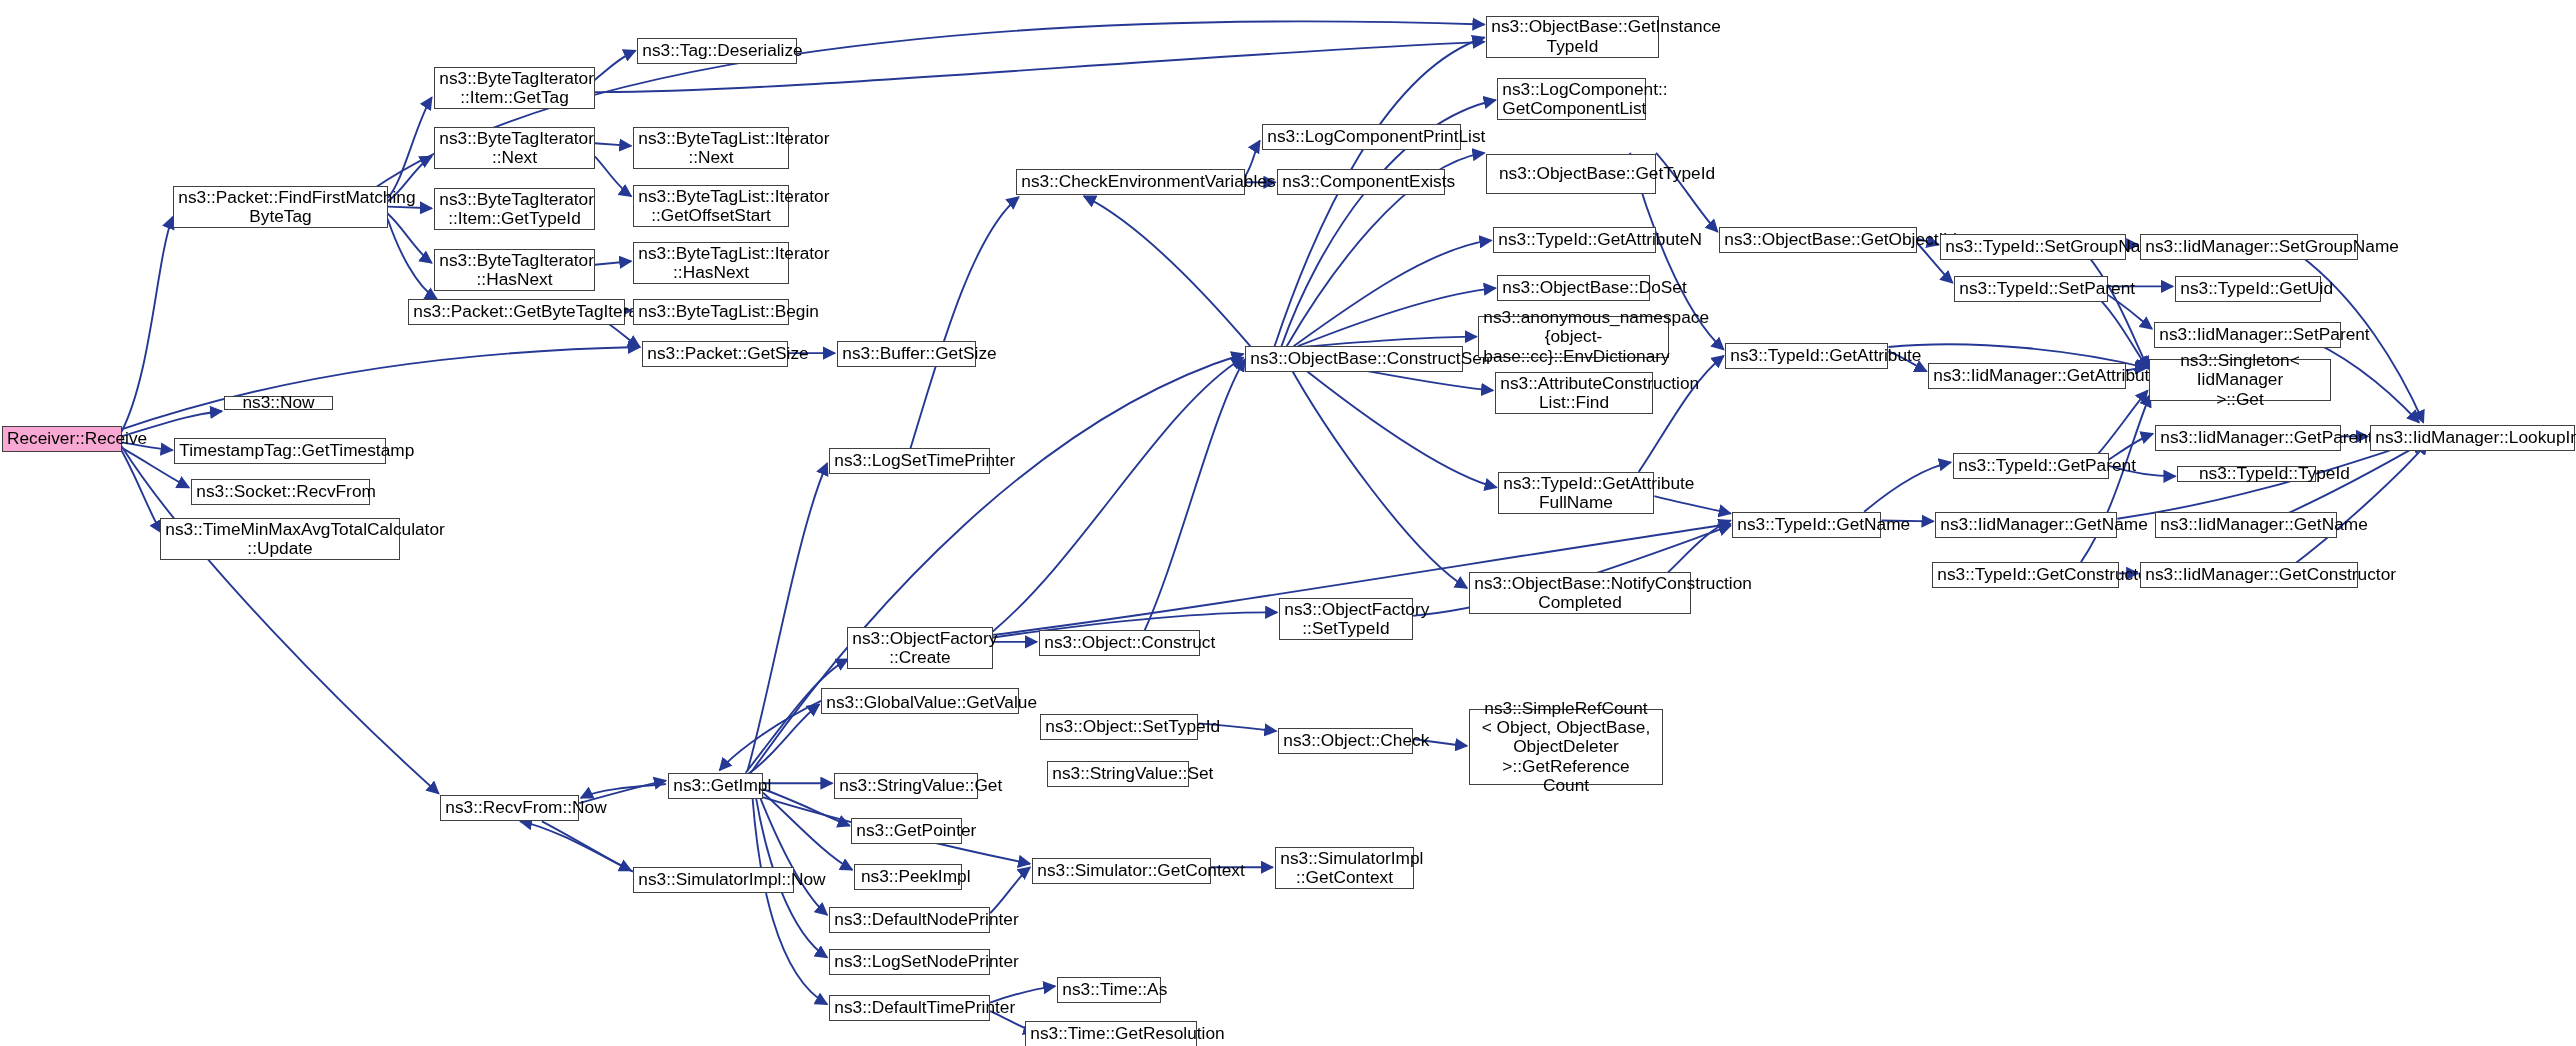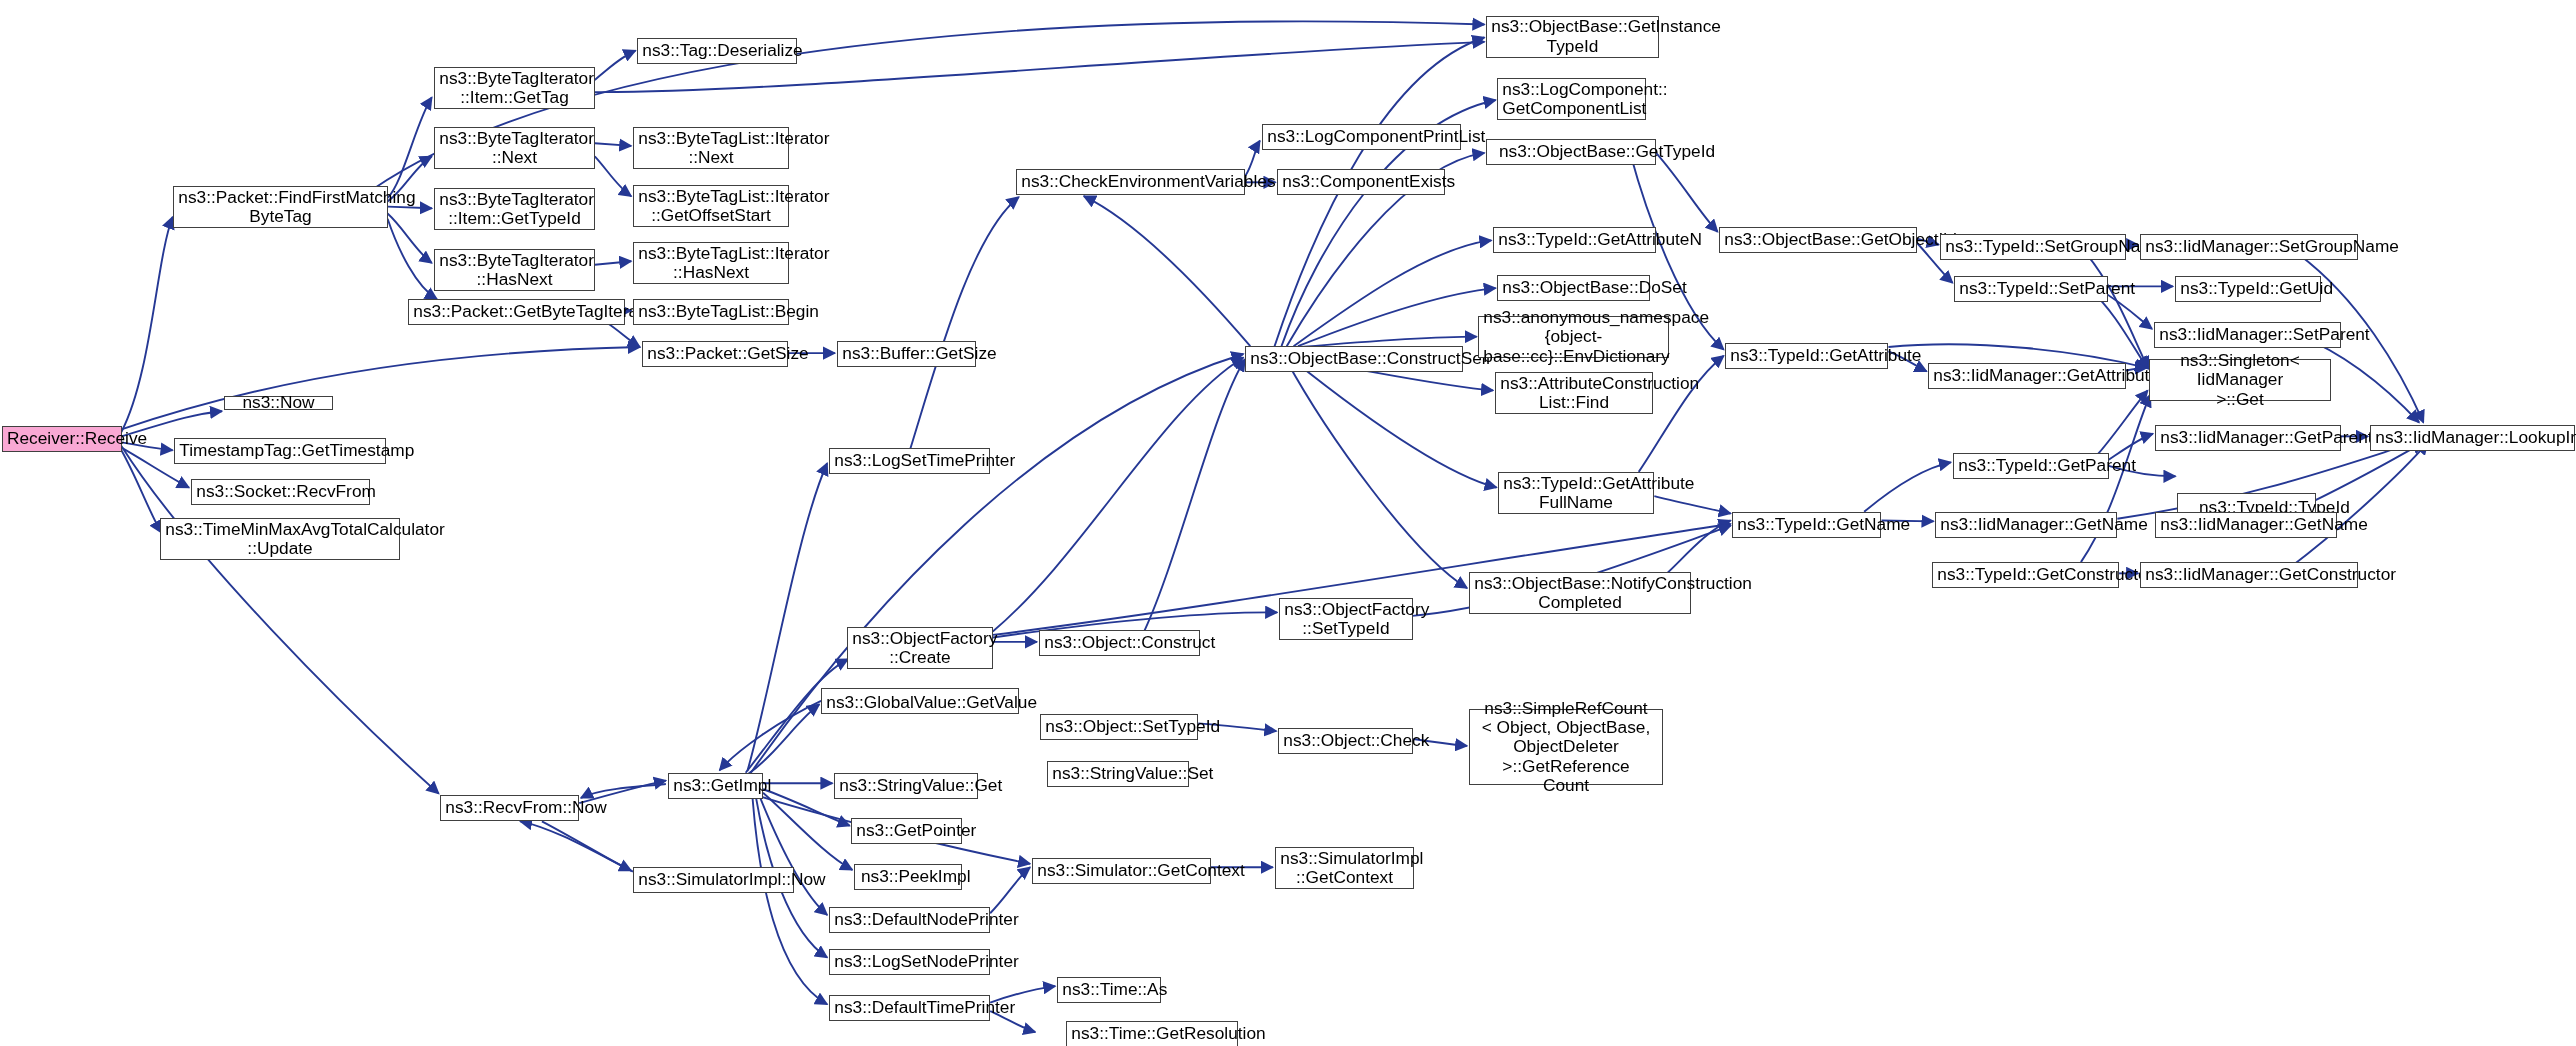--- a/index.html
+++ b/index.html
@@ -145,21 +145,21 @@
       <div class="node" style="left: 837px; top: 341px; width: 139px; height: 26px; border-color: rgb(64, 64, 64);"><span>ns3::Buffer::GetSize</span></div>
       <div class="node" style="left: 1016px; top: 169px; width: 229px; height: 26px; border-color: rgb(64, 64, 64);"><span>ns3::CheckEnvironmentVariables</span></div>
       <div class="node" style="left: 1262px; top: 124px; width: 199px; height: 26px; border-color: rgb(64, 64, 64);"><span>ns3::LogComponentPrintList</span></div>
       <div class="node" style="left: 1277px; top: 169px; width: 168px; height: 26px; border-color: rgb(64, 64, 64);"><span>ns3::ComponentExists</span></div>
       <div class="node" style="left: 829px; top: 448px; width: 161px; height: 26px; border-color: rgb(64, 64, 64);"><span>ns3::LogSetTimePrinter</span></div>
       <div class="node" style="left: 1245px; top: 346px; width: 218px; height: 26px; border-color: rgb(64, 64, 64);"><span>ns3::ObjectBase::ConstructSelf</span></div>
       <div class="node" style="left: 1486px; top: 15.6px; width: 173px; height: 42px; border-color: rgb(64, 64, 64);"><span>ns3::ObjectBase::GetInstance
 TypeId</span></div>
       <div class="node" style="left: 1497px; top: 78px; width: 149px; height: 42px; border-color: rgb(64, 64, 64);"><span>ns3::LogComponent::
 GetComponentList</span></div>
-      <div class="node" style="left: 1486px; top: 139px; width: 170px; height: 26px; border-color: rgb(64, 64, 64); padding-left: 12px;"><span>ns3::ObjectBase::GetTypeId</span></div>
+      <div class="node" style="left: 1486px; top: 154px; width: 170px; height: 40px; border-color: rgb(64, 64, 64); padding-left: 12px;"><span>ns3::ObjectBase::GetTypeId</span></div>
       <div class="node" style="left: 1493px; top: 227px; width: 163px; height: 26px; border-color: rgb(64, 64, 64);"><span>ns3::TypeId::GetAttributeN</span></div>
       <div class="node" style="left: 1497px; top: 275px; width: 153px; height: 26px; border-color: rgb(64, 64, 64);"><span>ns3::ObjectBase::DoSet</span></div>
       <div class="node" style="left: 1478px; top: 316px; width: 191px; height: 42px; border-color: rgb(64, 64, 64);"><span>ns3::anonymous_namespace
 {object-base::cc}::EnvDictionary</span></div>
       <div class="node" style="left: 1495px; top: 372px; width: 158px; height: 42px; border-color: rgb(64, 64, 64);"><span>ns3::AttributeConstruction
 List::Find</span></div>
       <div class="node" style="left: 1498px; top: 472px; width: 156px; height: 42px; border-color: rgb(64, 64, 64);"><span>ns3::TypeId::GetAttribute
 FullName</span></div>
       <div class="node" style="left: 1469px; top: 572px; width: 222px; height: 42px; border-color: rgb(64, 64, 64);"><span>ns3::ObjectBase::NotifyConstruction
 Completed</span></div>
@@ -171,21 +171,21 @@
       <div class="node" style="left: 1928px; top: 363px; width: 198px; height: 26px; border-color: rgb(64, 64, 64);"><span>ns3::IidManager::GetAttributeN</span></div>
       <div class="node" style="left: 1953px; top: 453px; width: 156px; height: 26px; border-color: rgb(64, 64, 64);"><span>ns3::TypeId::GetParent</span></div>
       <div class="node" style="left: 1935px; top: 512px; width: 182px; height: 26px; border-color: rgb(64, 64, 64);"><span>ns3::IidManager::GetName</span></div>
       <div class="node" style="left: 1932px; top: 562px; width: 187px; height: 26px; border-color: rgb(64, 64, 64);"><span>ns3::TypeId::GetConstructor</span></div>
       <div class="node" style="left: 2140px; top: 234px; width: 218px; height: 26px; border-color: rgb(64, 64, 64);"><span>ns3::IidManager::SetGroupName</span></div>
       <div class="node" style="left: 2175px; top: 276px; width: 146px; height: 26px; border-color: rgb(64, 64, 64);"><span>ns3::TypeId::GetUid</span></div>
       <div class="node" style="left: 2154px; top: 322px; width: 187px; height: 26px; border-color: rgb(64, 64, 64);"><span>ns3::IidManager::SetParent</span></div>
       <div class="node" style="left: 2149px; top: 359px; width: 182px; height: 42px; border-color: rgb(64, 64, 64);"><span>ns3::Singleton&lt; IidManager
 &gt;::Get</span></div>
       <div class="node" style="left: 2155px; top: 425px; width: 186px; height: 26px; border-color: rgb(64, 64, 64);"><span>ns3::IidManager::GetParent</span></div>
-      <div class="node" style="left: 2177px; top: 493px; width: 139px; height: 30px; border-color: rgb(64, 64, 64); padding-left: 21px;"><span>ns3::TypeId::TypeId</span></div>
+      <div class="node" style="left: 2177px; top: 466px; width: 139px; height: 16px; border-color: rgb(64, 64, 64); padding-left: 21px;"><span>ns3::TypeId::TypeId</span></div>
       <div class="node" style="left: 2155px; top: 512px; width: 182px; height: 26px; border-color: rgb(64, 64, 64);"><span>ns3::IidManager::GetName</span></div>
       <div class="node" style="left: 2140px; top: 562px; width: 218px; height: 26px; border-color: rgb(64, 64, 64);"><span>ns3::IidManager::GetConstructor</span></div>
       <div class="node" style="left: 2370px; top: 425px; width: 205px; height: 26px; border-color: rgb(64, 64, 64);"><span>ns3::IidManager::LookupInformation</span></div>
       <div class="node" style="left: 847px; top: 627px; width: 146px; height: 42px; border-color: rgb(64, 64, 64);"><span>ns3::ObjectFactory
 ::Create</span></div>
       <div class="node" style="left: 821px; top: 688px; width: 198px; height: 26px; border-color: rgb(64, 64, 64); align-items: flex-end;"><span>ns3::GlobalValue::GetValue</span></div>
       <div class="node" style="left: 1039px; top: 630px; width: 161px; height: 26px; border-color: rgb(64, 64, 64);"><span>ns3::Object::Construct</span></div>
       <div class="node" style="left: 1279px; top: 598px; width: 134px; height: 42px; border-color: rgb(64, 64, 64);"><span>ns3::ObjectFactory
 ::SetTypeId</span></div>
       <div class="node" style="left: 1040px; top: 714px; width: 158px; height: 26px; border-color: rgb(64, 64, 64);"><span>ns3::Object::SetTypeId</span></div>
@@ -201,16 +201,16 @@
       <div class="node" style="left: 854px; top: 864px; width: 108px; height: 26px; border-color: rgb(64, 64, 64); padding-left: 6px;"><span>ns3::PeekImpl</span></div>
       <div class="node" style="left: 829px; top: 907px; width: 161px; height: 26px; border-color: rgb(64, 64, 64);"><span>ns3::DefaultNodePrinter</span></div>
       <div class="node" style="left: 829px; top: 949px; width: 161px; height: 26px; border-color: rgb(64, 64, 64);"><span>ns3::LogSetNodePrinter</span></div>
       <div class="node" style="left: 829px; top: 995px; width: 161px; height: 26px; border-color: rgb(64, 64, 64);"><span>ns3::DefaultTimePrinter</span></div>
       <div class="node" style="left: 440px; top: 795px; width: 139px; height: 26px; border-color: rgb(64, 64, 64);"><span>ns3::RecvFrom::Now</span></div>
       <div class="node" style="left: 633px; top: 867px; width: 161px; height: 26px; border-color: rgb(64, 64, 64);"><span>ns3::SimulatorImpl::Now</span></div>
       <div class="node" style="left: 1032px; top: 858px; width: 179px; height: 26px; border-color: rgb(64, 64, 64);"><span>ns3::Simulator::GetContext</span></div>
       <div class="node" style="left: 1275px; top: 847px; width: 139px; height: 42px; border-color: rgb(64, 64, 64);"><span>ns3::SimulatorImpl
 ::GetContext</span></div>
       <div class="node" style="left: 1057px; top: 977px; width: 104px; height: 26px; border-color: rgb(64, 64, 64);"><span>ns3::Time::As</span></div>
-      <div class="node" style="left: 1066px; top: 1021px; width: 172px; height: 26px; border-color: rgb(64, 64, 64);"><span>ns3::Time::GetResolution</span></div>
+      <div class="node" style="left: 1025px; top: 1021px; width: 172px; height: 26px; border-color: rgb(64, 64, 64);"><span>ns3::Time::GetResolution</span></div>
     </div>
 </div>
 
 
 </body></html>

